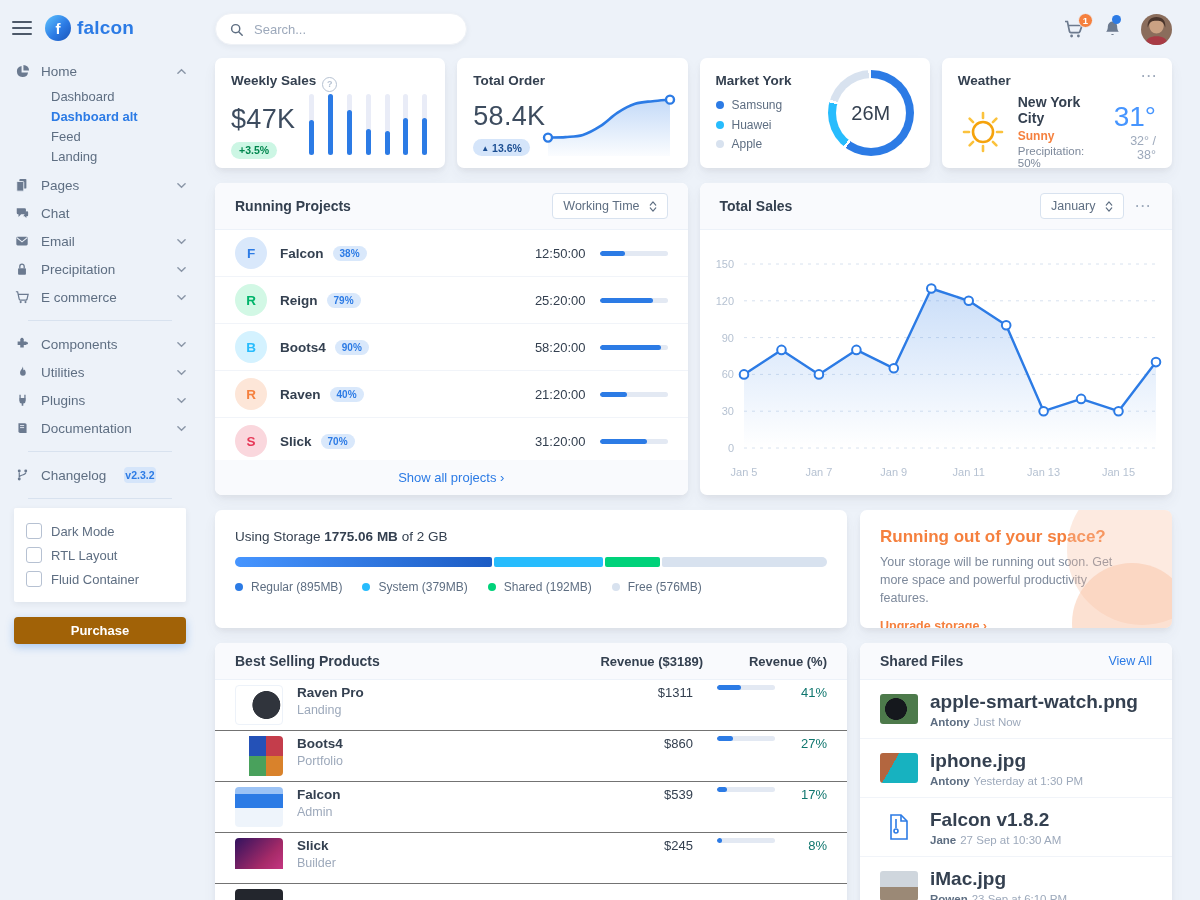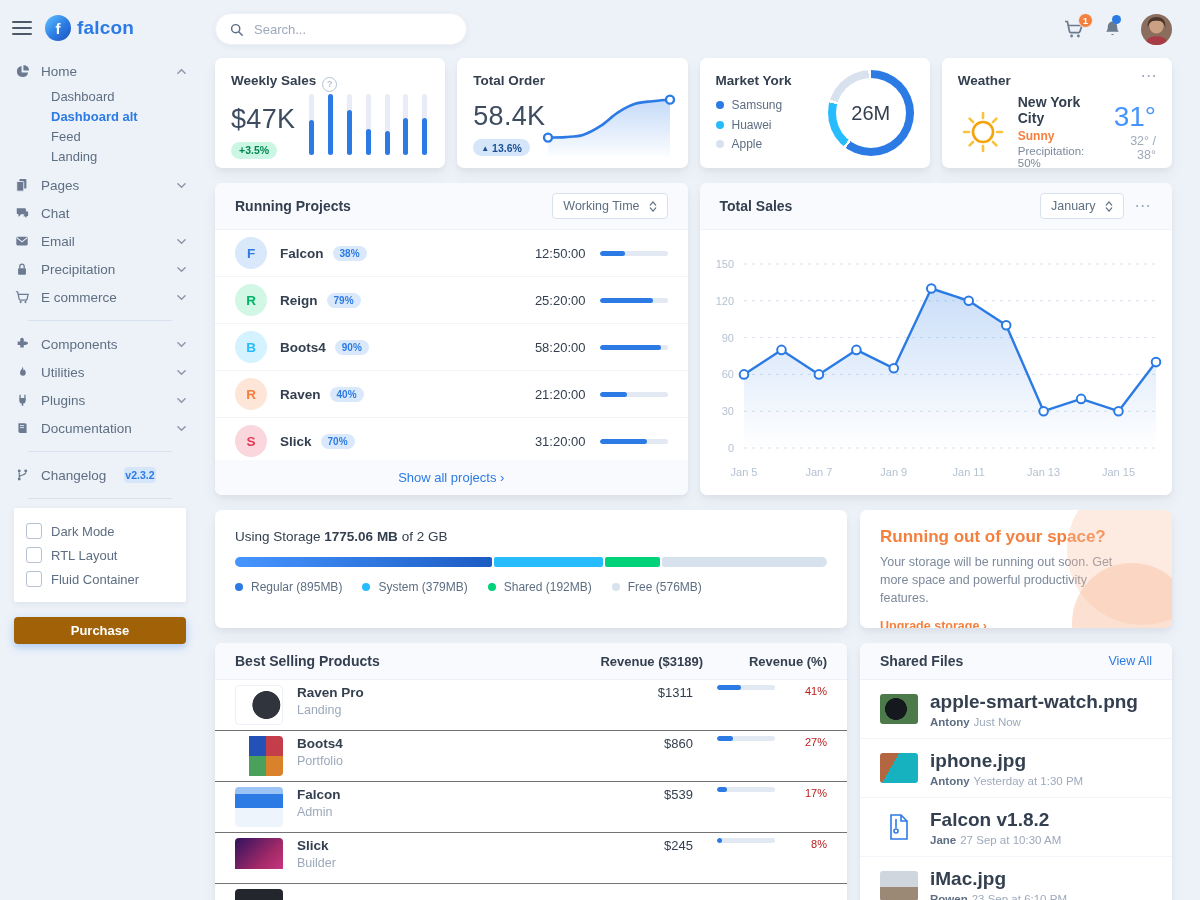--- a/index.html
+++ b/index.html
@@ -110,21 +110,21 @@
   .thumb-raven{background:radial-gradient(circle at 66% 50%,#30343c 0 38%,#fff 40%);border:1px solid #edf2f9;box-sizing:border-box}
   .thumb-boots{background:linear-gradient(90deg,#fff 0 30%,rgba(0,0,0,0) 30%),conic-gradient(from 0deg at 65% 50%,#c43d4b 0 25%,#d9822b 25% 50%,#49a15c 50% 75%,#2451b7 75%)}
   .thumb-falcon{background:linear-gradient(180deg,#9cc3f5 0 18%,#2c7be5 18% 52%,#eef4fb 52%)}
   .thumb-slick{background:linear-gradient(0deg,#fff 0 22%,rgba(0,0,0,0) 22%),linear-gradient(135deg,#31125e,#a42a68 60%,#d13a8a)}
   .thumb-partial{background:#23262d}
   .bsp-name{font-size:13.5px;font-weight:700;color:#344050}
   .bsp-cat{font-size:12.5px;color:#9da9bb;margin-top:3px}
   .bsp-price{margin-left:auto;font-size:13px;color:#344050}
   .bsp-bar{width:58px;height:5px;background:#e3e9f3;border-radius:3px;margin-left:24px;position:relative;overflow:hidden}
   .bsp-bar i{position:absolute;top:0;bottom:0;left:0;background:#2c7be5;border-radius:3px}
-  .bsp-pct{width:44px;text-align:right;font-size:11px;color:#b91c1c;margin-left:8px}
+  .bsp-pct{width:44px;text-align:right;font-size:13px;color:#0f766e;margin-left:8px}
   .view-all{margin-left:auto;font-size:12.5px;color:#2c7be5;font-weight:500;cursor:pointer}
   .sf-row{display:flex;align-items:center;padding:10.5px 20px;border-bottom:1px solid #f1f4f9}
   .sf-thumb{width:38px;height:30px;border-radius:3px;margin-right:12px;flex:none;display:flex;align-items:center;justify-content:center}
   .t-watch{background:radial-gradient(circle at 42% 50%,#15181d 0 40%,#4d7a4b 42%)}
   .t-iphone{background:linear-gradient(120deg,#b3663f 0 35%,#17b2c0 35%)}
   .t-file{background:#fff}
   .t-imac{background:linear-gradient(180deg,#cfd6dd 0 55%,#9b8976 55%)}
   .sf-name{font-size:19px;font-weight:700;color:#344050}
   .sf-sub{font-size:11.5px;color:#9da9bb;margin-top:3px}
   .sf-sub b{color:#5e6e82;font-weight:600;margin-right:4px}

